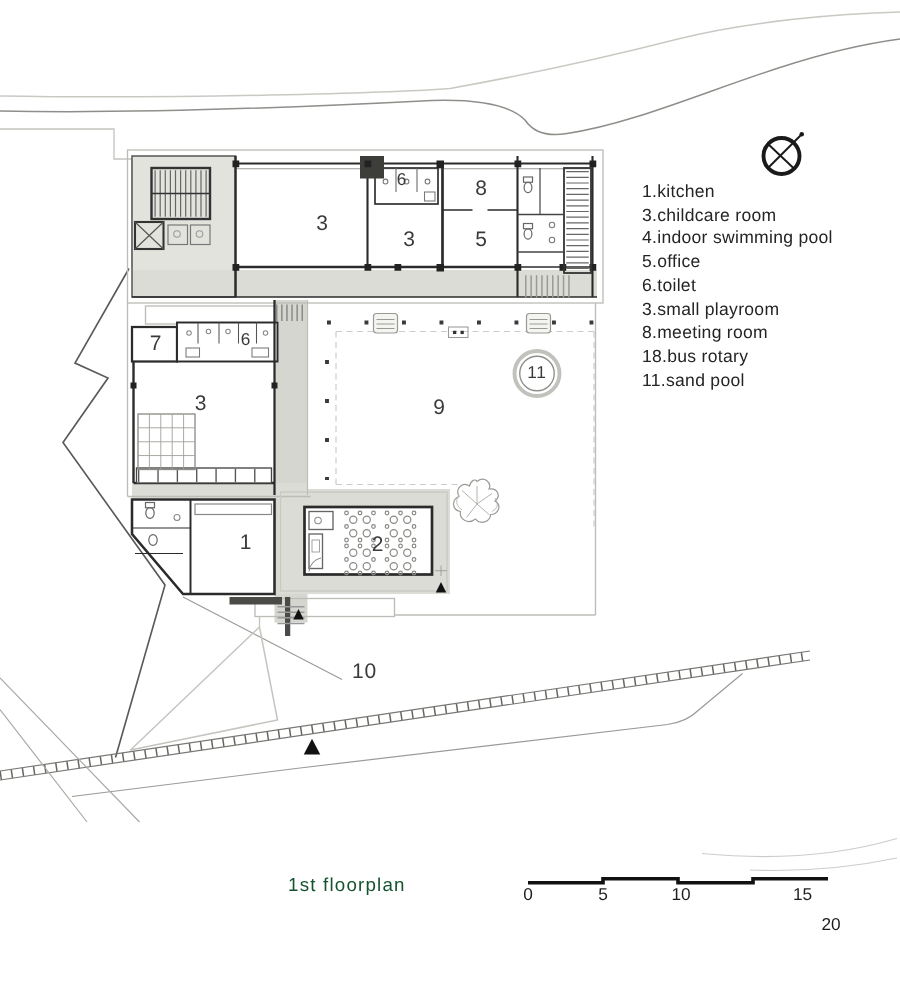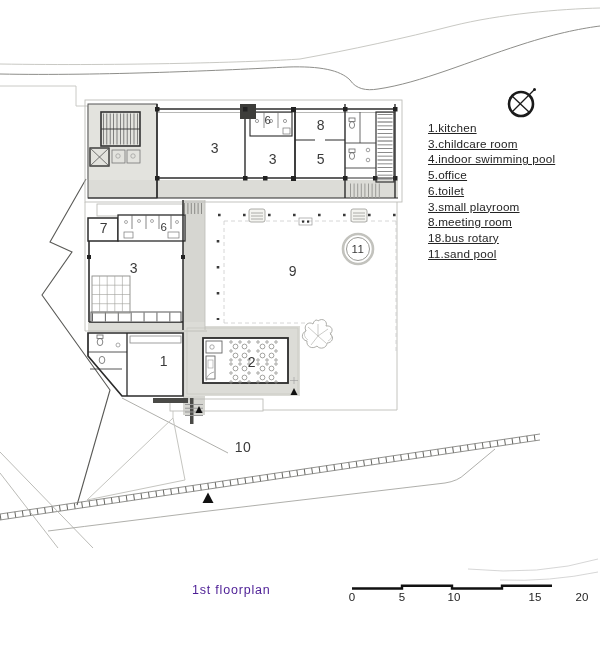--- a/index.html
+++ b/index.html
@@ -3,22 +3,22 @@
 <meta charset="utf-8">
 <style>
   html,body{margin:0;padding:0;background:#ffffff;}
   .page{position:relative;width:600px;height:658px;background:#fff;overflow:hidden;
         font-family:"Liberation Sans",sans-serif;color:#2e2e2e;}
   svg{position:absolute;left:0;top:0;}
   .rlabel{position:absolute;transform:translate(-50%,-50%);font-size:14px;color:#3a3a3a;
           letter-spacing:0.5px;white-space:nowrap;}
   .rlabel.sm{font-size:11.5px;}
   .legend{position:absolute;left:428px;top:120px;}
-  .legend .li{font-size:11.7px;line-height:15.7px;color:#242424;letter-spacing:0.2px;white-space:nowrap;text-decoration:underline;}
-  .caption{position:absolute;left:192px;top:583px;font-size:12.5px;letter-spacing:0.8px;color:#4c1d95;text-align:right;}
+  .legend .li{font-size:11.7px;line-height:15.7px;color:#242424;letter-spacing:0.2px;white-space:nowrap;}
+  .caption{position:absolute;left:192px;top:583px;font-size:12.5px;letter-spacing:0.8px;color:#14532d;text-align:right;}
   .scale-num{position:absolute;top:591px;transform:translateX(-50%);font-size:11.5px;color:#1d1d1d;}
 </style>
 </head>
 <body>
 
 <div class="page">
 
 <svg width="600" height="658" viewBox="0 0 600 658">
 
   <g fill="none">
@@ -305,15 +305,15 @@
     <div class="li">8.meeting room</div>
     <div class="li">18.bus rotary</div>
     <div class="li">11.sand pool</div>
   </div>
 
   <div class="caption">1st floorplan</div>
   <span class="scale-num" style="left:352px;">0</span>
   <span class="scale-num" style="left:402px;">5</span>
   <span class="scale-num" style="left:454px;">10</span>
   <span class="scale-num" style="left:535px;">15</span>
-  <span class="scale-num" style="left:582px;">20</span>
+  <span class="scale-num" style="left:554px;margin-top:20px;">20</span>
 
 </div>
 
 </body></html>

